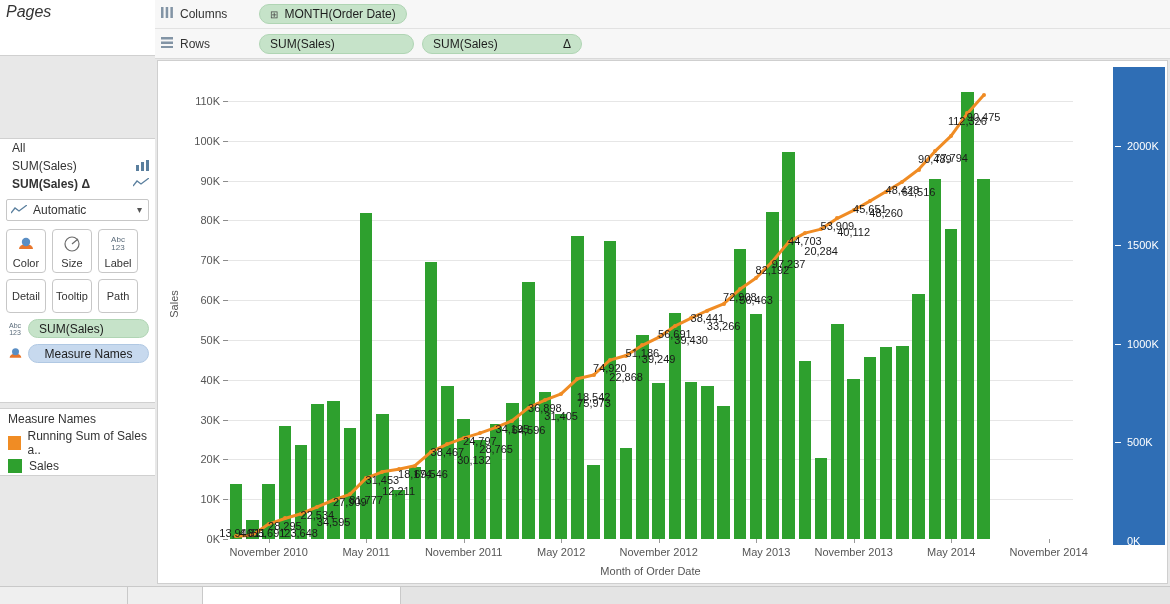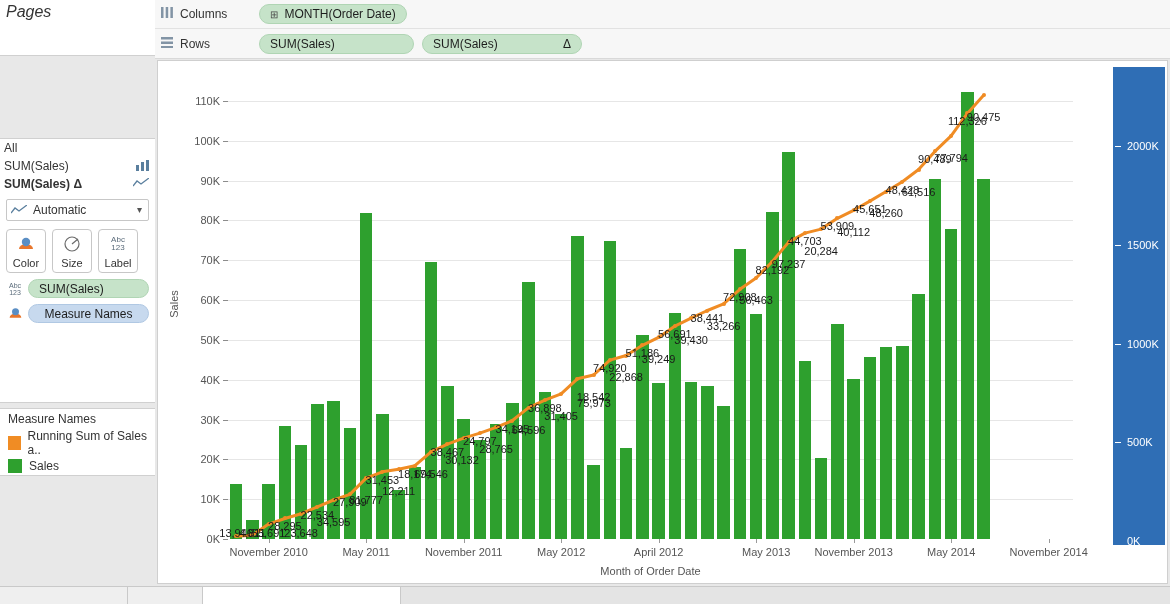--- a/index.html
+++ b/index.html
@@ -18,21 +18,21 @@
 
   .pages-card{position:absolute;left:0;top:0;width:155px;height:56px;
     background:#fff;border-bottom:1px solid #d0d0d0;box-sizing:border-box;}
   .filters-card{position:absolute;left:0;top:64px;width:155px;height:70px;
     background:#fff;border-top:1px solid #d0d0d0;border-bottom:1px solid #d0d0d0;box-sizing:border-box;}
 
   .marks-card{position:absolute;left:0;top:138px;width:155px;height:265px;
     background:#fff;border-top:1px solid #d0d0d0;border-bottom:1px solid #d0d0d0;box-sizing:border-box;}
   .marks-head{font-size:12px;padding:3px 6px 3px 6px;}
   .marks-row{display:flex;align-items:center;justify-content:space-between;
-    padding:2px 6px 2px 4px;font-size:12px;height:18px;box-sizing:border-box;}
+    padding:2px 6px 2px 12px;font-size:12px;height:18px;box-sizing:border-box;}
   .marks-row.bold{font-weight:bold;}
   .marks-row .mini-icon{color:#4a6d8c;font-size:11px;}
 
   .mark-type{margin:6px 6px 4px 6px;height:22px;border:1px solid #c7c7c7;border-radius:2px;
     background:#fff;display:flex;align-items:center;padding:0 4px;box-sizing:border-box;
     font-size:12px;position:relative;}
   .mark-type .caret{position:absolute;right:6px;top:4px;font-size:10px;color:#555;}
 
   .btn-row{display:flex;gap:6px;padding:4px 6px 0 6px;}
   .mbtn{width:40px;height:44px;border:1px solid #c7c7c7;border-radius:4px;background:#fff;
@@ -175,20 +175,31 @@
           <span>Size</span>
         </div>
         <div class="mbtn">
           <span class="glyph">
             <span style="font-size:8px;line-height:8px;color:#5a6b7a;display:block;text-align:center;">Abc<br>123</span>
           </span>
           <span>Label</span>
         </div>
       </div>
 
+      <div class="btn-row2">
+        <div class="mbtn2">
+          <span>Detail</span>
+        </div>
+        <div class="mbtn2">
+          <span>Tooltip</span>
+        </div>
+        <div class="mbtn2">
+          <span>Path</span>
+        </div>
+      </div>
 
       <div class="pill-row">
         <span class="pill-ico">
             <span style="color:#5a6b7a;">Abc</span>
             <span style="color:#5a6b7a;">123</span>
           </span>
         <span class="pill green">SUM(Sales)</span>
       </div>
       <div class="pill-row">
         <span class="pill-ico">
@@ -407,21 +418,21 @@
           <div class="dlabel" style="left: 73.125px; top: 458px;">23,648</div>
           <div class="dlabel" style="left: 89.375px; top: 439.933px;">22,534</div>
           <div class="dlabel" style="left: 105.625px; top: 447.014px;">34,595</div>
           <div class="dlabel" style="left: 121.875px; top: 427.432px;">27,909</div>
           <div class="dlabel" style="left: 138.125px; top: 425.076px;">81,777</div>
           <div class="dlabel" style="left: 154.375px; top: 404.786px;">31,453</div>
           <div class="dlabel" style="left: 170.625px; top: 416.344px;">12,211</div>
           <div class="dlabel" style="left: 186.875px; top: 398.709px;">18,174</div>
           <div class="dlabel" style="left: 203.125px; top: 398.8px;">69,546</div>
           <div class="dlabel" style="left: 219.375px; top: 377.106px;">38,467</div>
-          <div class="dlabel" style="left: 234px; top: 385.08px;">30,132</div>
+          <div class="dlabel" style="left: 246px; top: 385.08px;">30,132</div>
           <div class="dlabel" style="left: 251.875px; top: 366.12px;">24,797</div>
           <div class="dlabel" style="left: 268.125px; top: 374.367px;">28,765</div>
           <div class="dlabel" style="left: 284.375px; top: 353.528px;">34,195</div>
           <div class="dlabel" style="left: 300.625px; top: 354.609px;">64,596</div>
           <div class="dlabel" style="left: 316.875px; top: 333.23px;">36,898</div>
           <div class="dlabel" style="left: 333.125px; top: 340.949px;">31,405</div>
           <div class="dlabel" style="left: 366px; top: 311.754px; margin-top: 16px;">75,973</div>
           <div class="dlabel" style="left: 365.625px; top: 322.046px;">18,542</div>
           <div class="dlabel" style="left: 381.875px; top: 293.062px;">74,920</div>
           <div class="dlabel" style="left: 398.125px; top: 302.488px;">22,868</div>
@@ -454,21 +465,21 @@
       <div id="xticks">
           <div class="xtickmark" style="left: 40.625px;"></div>
           <div class="xtick" style="left: 40.625px;">November 2010</div>
           <div class="xtickmark" style="left: 138.125px;"></div>
           <div class="xtick" style="left: 138.125px;">May 2011</div>
           <div class="xtickmark" style="left: 235.625px;"></div>
           <div class="xtick" style="left: 235.625px;">November 2011</div>
           <div class="xtickmark" style="left: 333.125px;"></div>
           <div class="xtick" style="left: 333.125px;">May 2012</div>
           <div class="xtickmark" style="left: 430.625px;"></div>
-          <div class="xtick" style="left: 430.625px;">April 2012</div>
+          <div class="xtick" style="left: 430.625px;">November 2012</div>
           <div class="xtickmark" style="left: 528.125px;"></div>
           <div class="xtick" style="left: 528.125px; padding-left: 20px;">May 2013</div>
           <div class="xtickmark" style="left: 625.625px;"></div>
           <div class="xtick" style="left: 625.625px;">November 2013</div>
           <div class="xtickmark" style="left: 723.125px;"></div>
           <div class="xtick" style="left: 723.125px;">May 2014</div>
           <div class="xtickmark" style="left: 820.625px;"></div>
           <div class="xtick" style="left: 820.625px;">November 2014</div>
         </div>
       <div class="xtitle">Month of Order Date</div>

